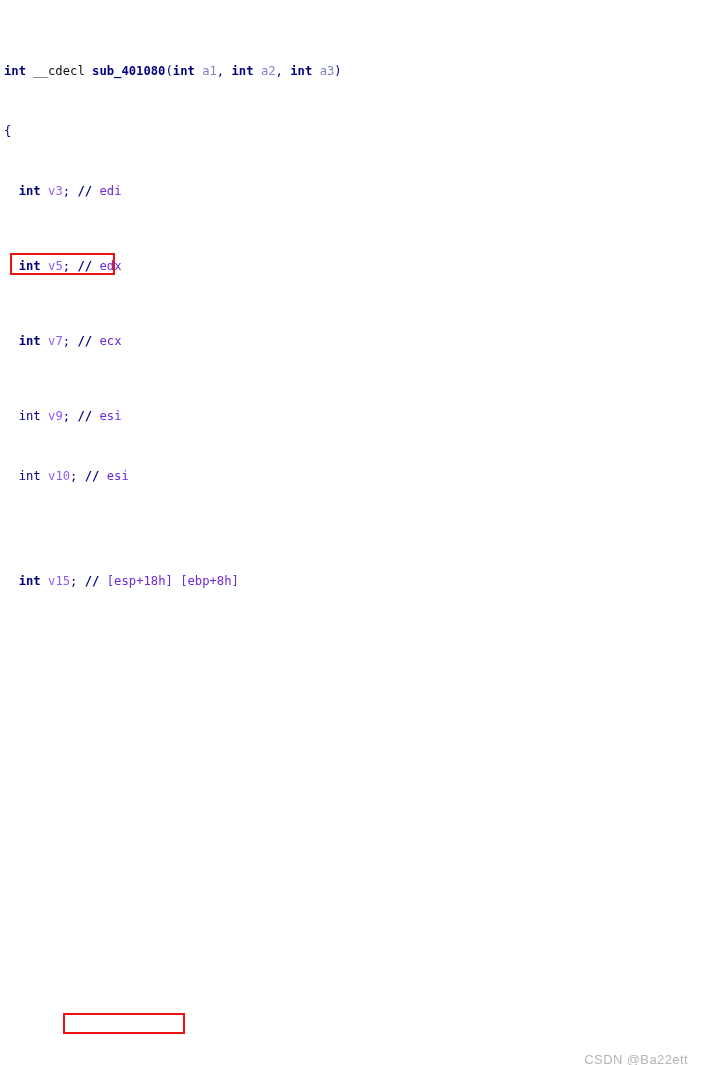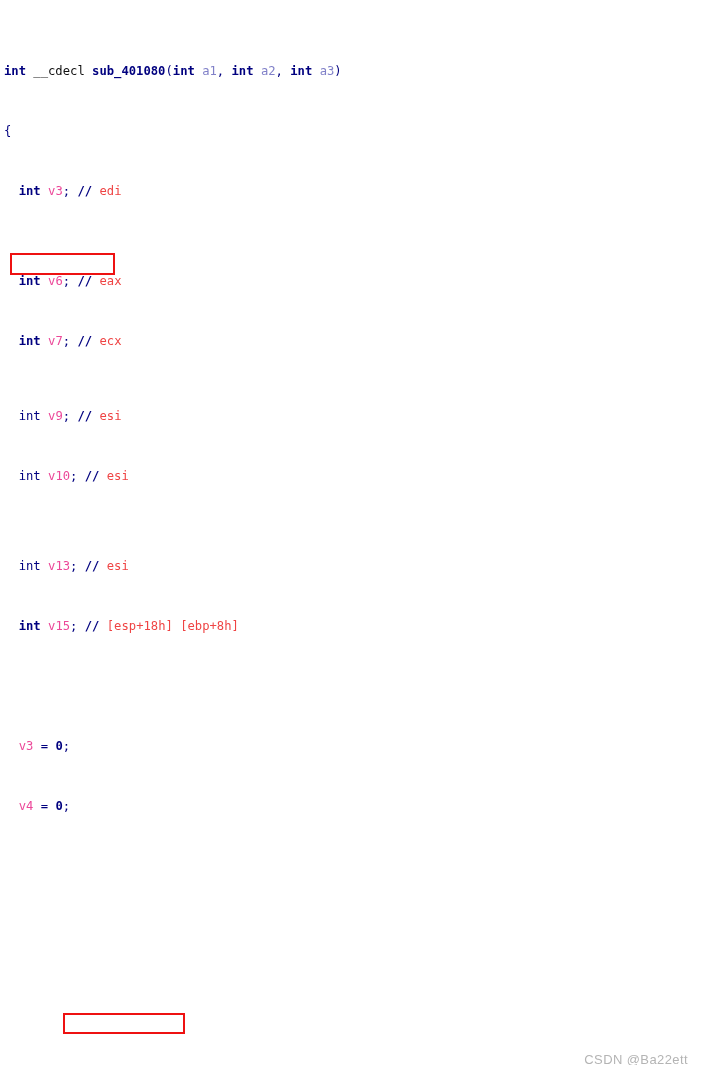--- a/index.html
+++ b/index.html
@@ -37,25 +37,25 @@
     position: relative;
     height: 15px;
     white-space: pre;
     padding-left: 4px;
   }
 
   
   .kw   { color: #00007f; font-weight: bold; }   
   .typ  { color: #00007f; }                      
   .fn   { color: #00007f; font-weight: bold; }   
-  .var  { color: #ec4899; }                      
+  .var  { color: #8b5cf6; }                      
   .arg  { color: #8080c8; }                      
   .num  { color: #00007f; font-weight: bold; }   
   .pun  { color: #00007f; }                      
-  .reg  { color: #ef4444; }   
+  .reg  { color: #6d28d9; }   
   .plain{ color: #101010; }
 
   
   .redbox {
     position: absolute;
     border: 2px solid #ee1111;
     box-sizing: border-box;
     pointer-events: none;
     background: transparent;
   }
@@ -78,41 +78,38 @@
   <div class="code">
 
     
     <div class="ln"><span class="kw">int</span> <span class="plain">__cdecl</span> <span class="fn">sub_401080</span><span class="pun">(</span><span class="kw">int</span> <span class="arg">a1</span><span class="pun">,</span> <span class="kw">int</span> <span class="arg">a2</span><span class="pun">,</span> <span class="kw">int</span> <span class="arg">a3</span><span class="pun">)</span></div>
     
     <div class="ln"><span class="pun">{</span></div>
     
     <div class="ln">  <span class="kw">int</span> <span class="var">v3</span><span class="pun">;</span> <span class="kw">//</span> <span class="reg">edi</span></div>
     
     
-    
-    <div class="ln">  <span class="kw">int</span> <span class="var">v6</span><span class="pun">;</span> <span class="kw">//</span> <span class="reg">eax</span></div>
+    <div class="ln">  <span class="kw">int</span> <span class="var">v5</span><span class="pun">;</span> <span class="kw">//</span> <span class="reg">edx</span></div>
+    
     
     <div class="ln">  <span class="kw">int</span> <span class="var">v7</span><span class="pun">;</span> <span class="kw">//</span> <span class="reg">ecx</span></div>
     
     
     <div class="ln">  <span class="typ">int</span> <span class="var">v9</span><span class="pun">;</span> <span class="kw">//</span> <span class="reg">esi</span></div>
     
     <div class="ln">  <span class="typ">int</span> <span class="var">v10</span><span class="pun">;</span> <span class="kw">//</span> <span class="reg">esi</span></div>
     
     
     
-    <div class="ln">  <span class="typ">int</span> <span class="var">v13</span><span class="pun">;</span> <span class="kw">//</span> <span class="reg">esi</span></div>
     
     <div class="ln">  <span class="kw">int</span> <span class="var">v15</span><span class="pun">;</span> <span class="kw">//</span> <span class="reg">[esp+18h] [ebp+8h]</span></div>
     
     <div class="ln"> </div>
     
-    <div class="ln">  <span class="var">v3</span> <span class="pun">=</span> <span class="num">0</span><span class="pun">;</span></div>
-    
-    <div class="ln">  <span class="var">v4</span> <span class="pun">=</span> <span class="num">0</span><span class="pun">;</span></div>
+    
     
     
     
     
     
     
     
     
     
     

